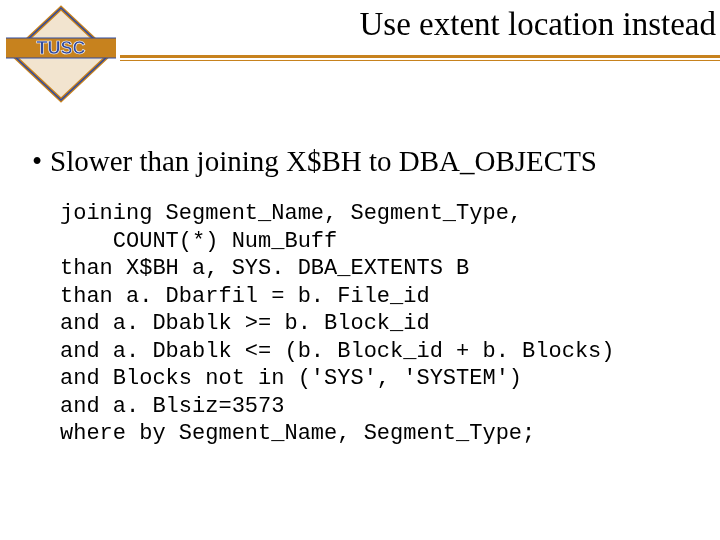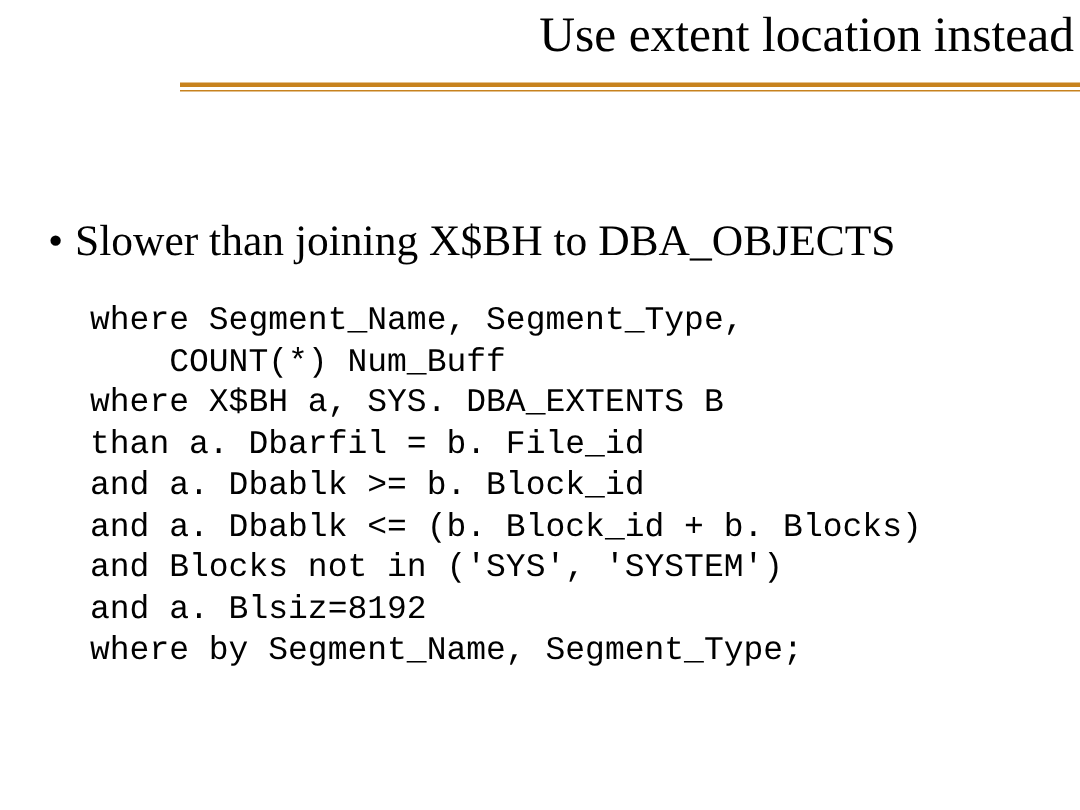--- a/index.html
+++ b/index.html
@@ -69,33 +69,41 @@
     font-size: 22px;
     line-height: 1.25;
     white-space: pre;
   }
 </style>
 </head>
 <body>
 
 <div class="slide">
 
+  <div class="logo-wrap">
+    <svg width="110" height="100" viewBox="0 0 110 100">
+      <polygon points="55,4 104,50 55,96 6,50" fill="#f2e4cf" stroke="#c7821e" stroke-width="4"></polygon>
+      <polygon points="55,4 104,50 55,96 6,50" fill="none" stroke="#2f4aa0" stroke-width="1.5"></polygon>
+      <rect x="-2" y="34" width="125" height="20" fill="#c7821e" stroke="#2f4aa0" stroke-width="1"></rect>
+      <text x="55" y="50" text-anchor="middle" font-family="Arial Black, Arial, sans-serif" font-size="18" font-weight="900" fill="#2f4aa0" stroke="#ffffff" stroke-width="0.6">TUSC</text>
+    </svg>
+  </div>
 
   <div class="title">Use extent location instead</div>
 
   <div class="hr-line"></div>
   <div class="hr-line2"></div>
 
   <div class="bullet">
     <span class="dot">•</span><span>Slower than joining X$BH to DBA_OBJECTS</span>
   </div>
 
-  <div class="code"><span>where Segment_Name, Segment_Type,</span>
+  <div class="code"><span>joining Segment_Name, Segment_Type,</span>
 <span>    COUNT(*) Num_Buff</span>
-<span>where X$BH a, SYS. DBA_EXTENTS B</span>
+<span>than X$BH a, SYS. DBA_EXTENTS B</span>
 <span>than a. Dbarfil = b. File_id</span>
 <span>and a. Dbablk &gt;= b. Block_id</span>
 <span>and a. Dbablk &lt;= (b. Block_id + b. Blocks)</span>
 <span>and Blocks not in ('SYS', 'SYSTEM')</span>
-<span>and a. Blsiz=8192</span>
+<span>and a. Blsiz=3573</span>
 <span>where by Segment_Name, Segment_Type;</span></div>
 
 </div>
 
 </body></html>

